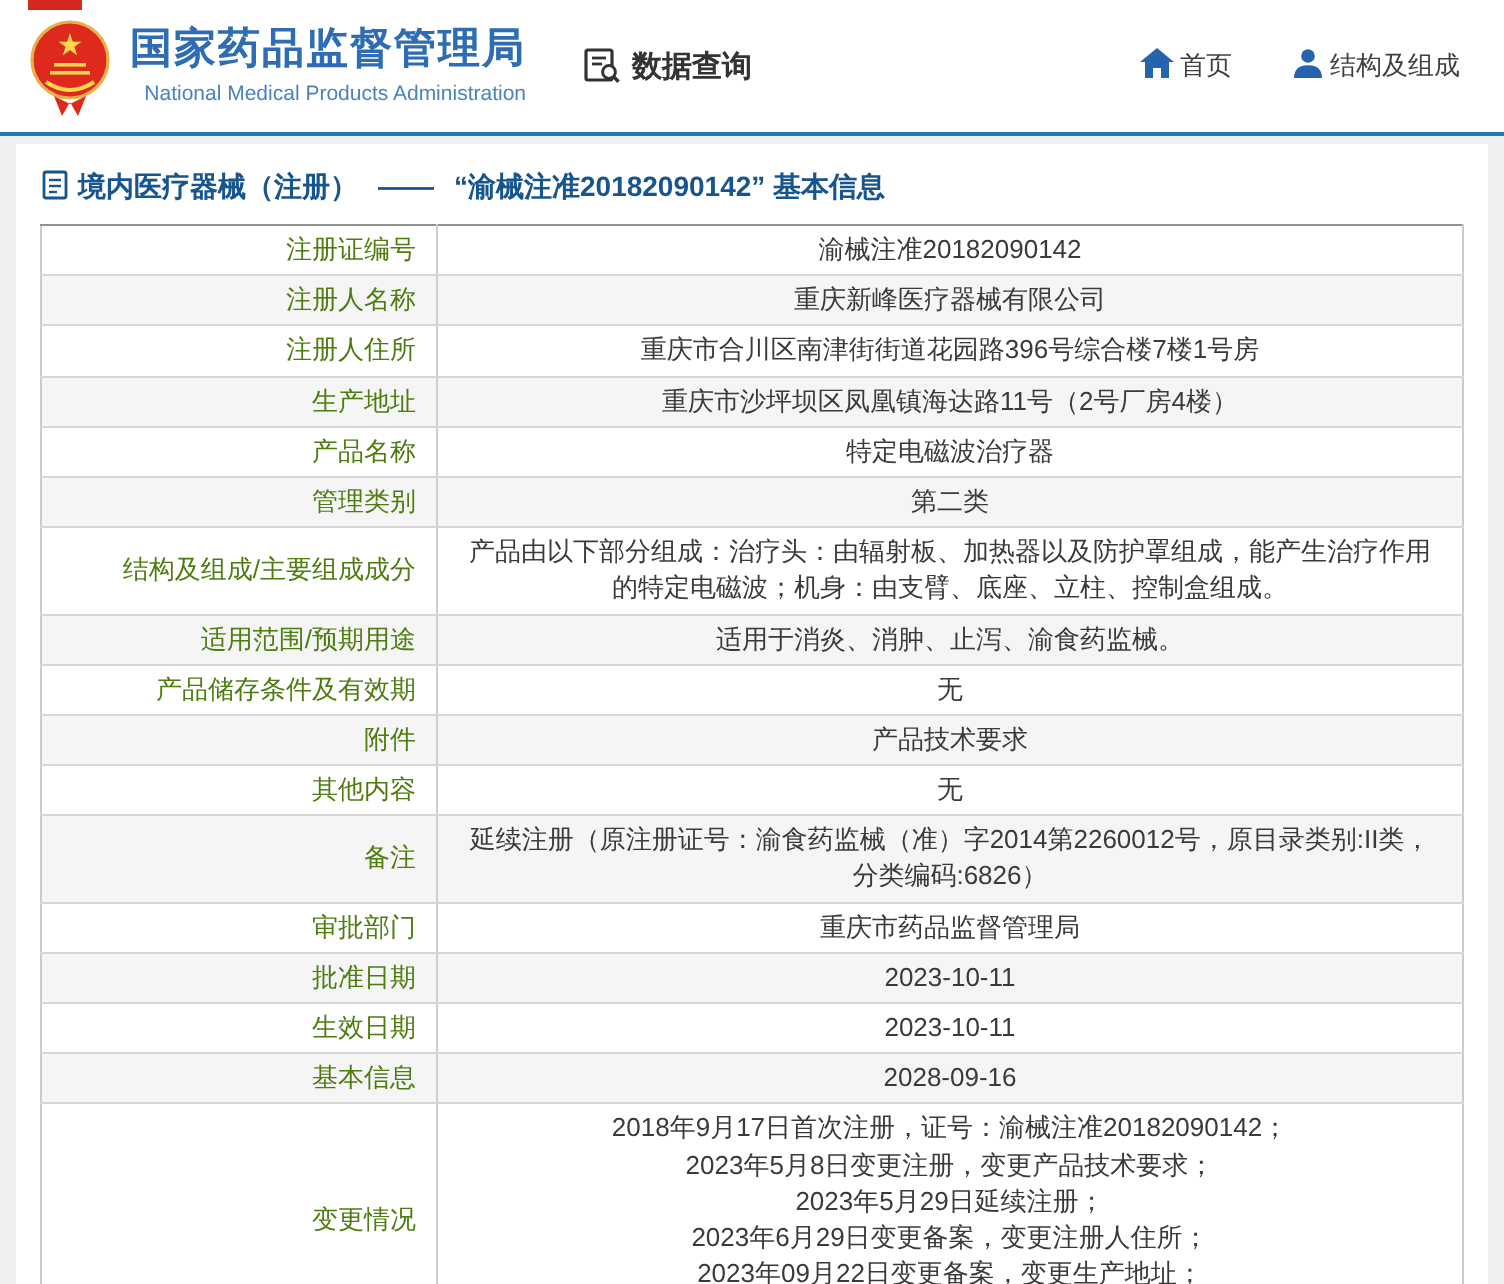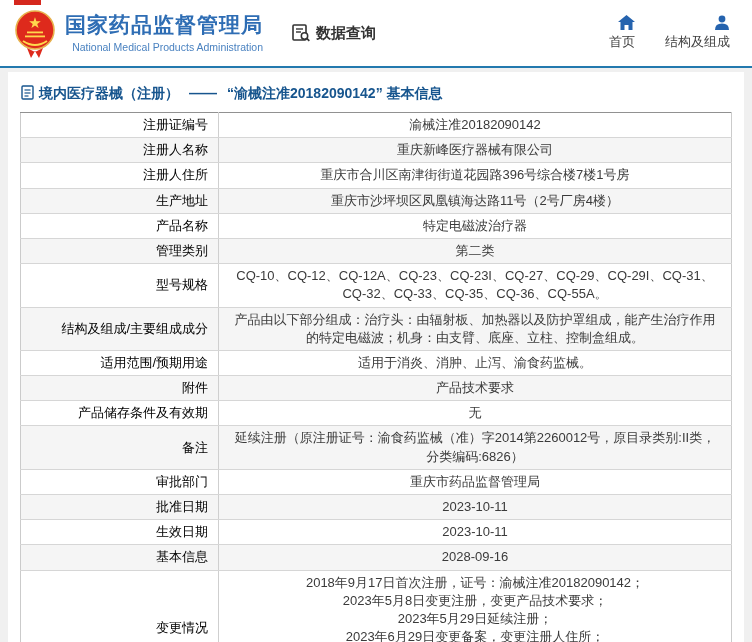--- a/index.html
+++ b/index.html
@@ -39,21 +39,21 @@
     display: flex; align-items: flex-end;
     margin-left: 28px; cursor: pointer;
   }
   .data-query svg { margin-right: 5px; }
   .data-query-label { font-size: 15px; font-weight: bold; color: #333; }
   .header-right {
     margin-left: auto; margin-right: 22px;
     display: flex; gap: 30px;
   }
   .nav-item {
-    display: flex; flex-direction: column; align-items: flex-end;
+    display: flex; flex-direction: row; align-items: flex-start;
     text-decoration: none; cursor: pointer; gap: 3px;
   }
   .nav-item .nav-label { font-size: 13px; color: #404040; }
   
   .panel {
     margin: 4px 8px 8px 8px;
     background: #ffffff;
     min-height: 556px;
     padding-bottom: 10px;
   }
@@ -78,21 +78,21 @@
   table.info th, table.info td {
     border-bottom: 1px solid #d6d6d6;
     padding: 3px 10px;
     line-height: 1.4;
     vertical-align: middle;
   }
   table.info th {
     width: 198px;
     text-align: right;
     font-weight: normal;
-    color: #000000;
+    color: #4d7c0f;
     border-right: 1px solid #cfcfcf;
     white-space: nowrap;
   }
   table.info td {
     color: #3a3a3a;
     text-align: center;
     white-space: pre-line;
   }
 </style>
 </head>
@@ -178,37 +178,37 @@
         </tr>
         <tr>
           <th>产品名称</th>
           <td>特定电磁波治疗器</td>
         </tr>
         <tr>
           <th>管理类别</th>
           <td>第二类</td>
         </tr>
         <tr>
-          <th>型号规格</th>
-          <td>CQ-10、CQ-12、CQ-12A、CQ-23、CQ-23I、CQ-27、CQ-29、CQ-29I、CQ-31、CQ-32、CQ-33、CQ-35、CQ-36、CQ-55A。</td>
-        </tr>
-        <tr>
           <th>结构及组成/主要组成成分</th>
           <td>产品由以下部分组成：治疗头：由辐射板、加热器以及防护罩组成，能产生治疗作用的特定电磁波；机身：由支臂、底座、立柱、控制盒组成。</td>
         </tr>
         <tr>
           <th>适用范围/预期用途</th>
           <td>适用于消炎、消肿、止泻、渝食药监械。</td>
         </tr>
         <tr>
+          <th>产品储存条件及有效期</th>
+          <td>无</td>
+        </tr>
+        <tr>
           <th>附件</th>
           <td>产品技术要求</td>
         </tr>
         <tr>
-          <th>产品储存条件及有效期</th>
+          <th>其他内容</th>
           <td>无</td>
         </tr>
         <tr>
           <th>备注</th>
           <td>延续注册（原注册证号：渝食药监械（准）字2014第2260012号，原目录类别:II类，分类编码:6826）</td>
         </tr>
         <tr>
           <th>审批部门</th>
           <td>重庆市药品监督管理局</td>
         </tr>

